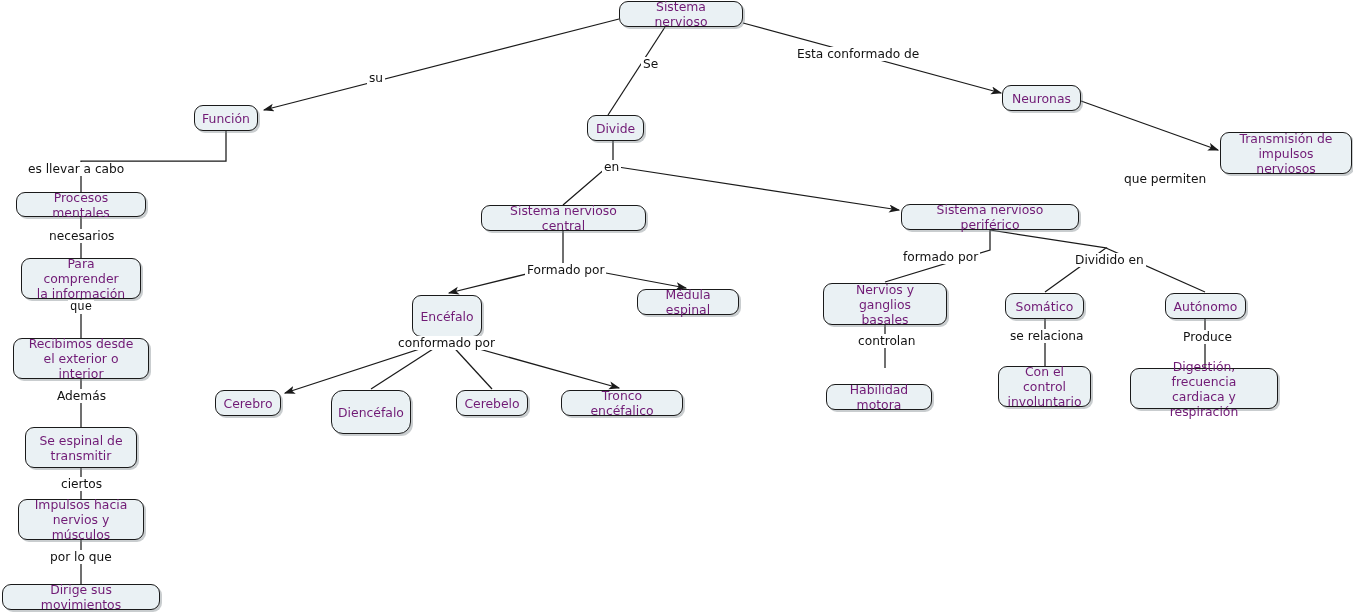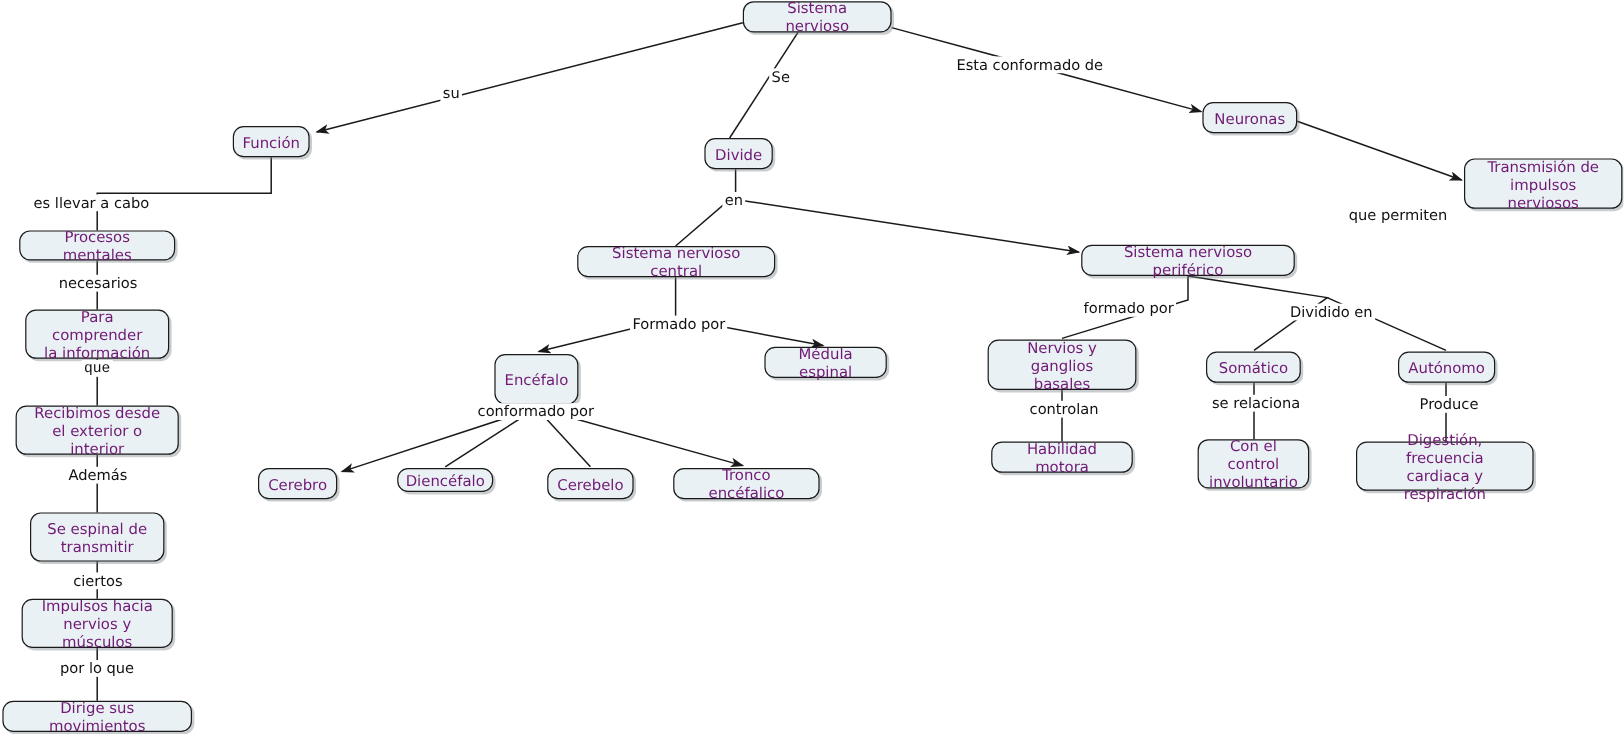--- a/index.html
+++ b/index.html
@@ -107,26 +107,26 @@
       <div class="node" style="left: 25px; top: 427px; width: 112px; height: 41px;">Se espinal de
 transmitir</div>
       <div class="node" style="left: 18px; top: 499px; width: 126px; height: 41px;">Impulsos hacia
 nervios y músculos</div>
       <div class="node" style="left: 2px; top: 584px; width: 158px; height: 26px;">Dirige sus movimientos</div>
       <div class="node" style="left: 481px; top: 205px; width: 165px; height: 26px;">Sistema nervioso central</div>
       <div class="node" style="left: 901px; top: 204px; width: 178px; height: 26px;">Sistema nervioso periférico</div>
       <div class="node" style="left: 412px; top: 295px; width: 70px; height: 42px;">Encéfalo</div>
       <div class="node" style="left: 637px; top: 289px; width: 102px; height: 26px;">Médula espinal</div>
       <div class="node" style="left: 215px; top: 390px; width: 66px; height: 26px;">Cerebro</div>
-      <div class="node" style="left: 331px; top: 390px; width: 80px; height: 20px;">Diencéfalo</div>
+      <div class="node" style="left: 331px; top: 390px; width: 80px; height: 44px; border-radius: 12px;">Diencéfalo</div>
       <div class="node" style="left: 456px; top: 390px; width: 72px; height: 26px;">Cerebelo</div>
       <div class="node" style="left: 561px; top: 390px; width: 122px; height: 26px;">Tronco encéfalico</div>
       <div class="node" style="left: 823px; top: 283px; width: 124px; height: 42px;">Nervios y ganglios
 basales</div>
-      <div class="node" style="left: 826px; top: 368px; width: 118px; height: 26px;">Habilidad motora</div>
+      <div class="node" style="left: 826px; top: 384px; width: 106px; height: 26px;">Habilidad motora</div>
       <div class="node" style="left: 1005px; top: 293px; width: 79px; height: 26px;">Somático</div>
       <div class="node" style="left: 998px; top: 366px; width: 93px; height: 41px;">Con el control
 involuntario</div>
       <div class="node" style="left: 1165px; top: 293px; width: 81px; height: 26px;">Autónomo</div>
       <div class="node" style="left: 1130px; top: 368px; width: 148px; height: 41px;">Digestión, frecuencia
 cardiaca y respiración</div>
     </div>
   <div id="edge-label-layer">
       <div class="elabel" style="left: 367px; top: 71px;">su</div>
       <div class="elabel" style="left: 641px; top: 57px;">Se</div>

